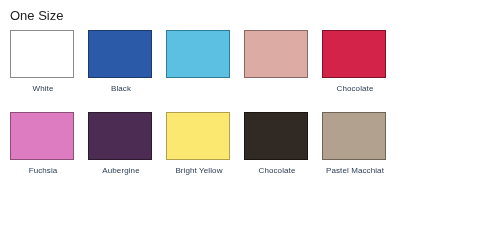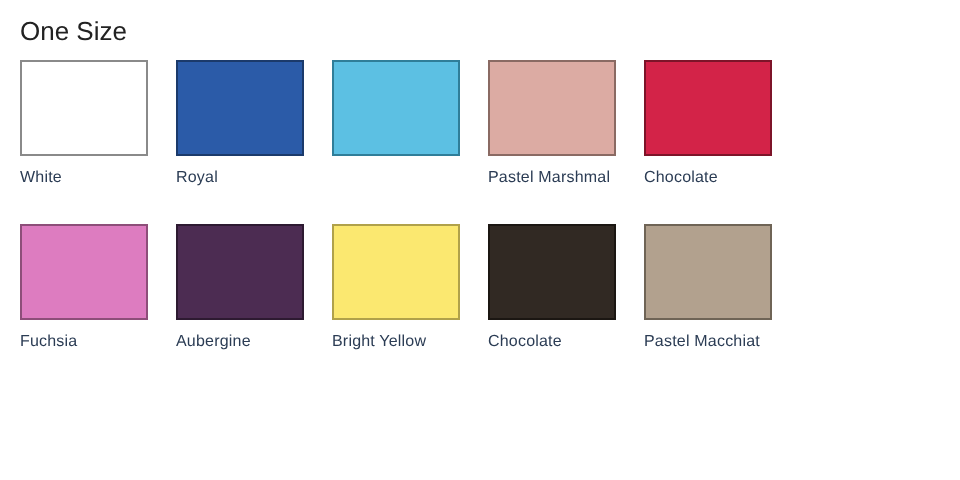--- a/index.html
+++ b/index.html
@@ -14,20 +14,21 @@
     overflow: hidden;
     font-family: "Liberation Sans", sans-serif;
     -webkit-font-smoothing: antialiased;
   }
   #swatch-panel {
     position: relative;
     width: 480px;
     height: 183px;
     box-sizing: border-box;
     padding: 0;
+    text-align: center;
   }
   #panel-title {
     position: absolute;
     left: 10px;
     top: 8px;
     font-size: 13px;
     line-height: 16px;
     color: #222222;
     font-weight: 400;
     white-space: nowrap;
@@ -77,28 +78,27 @@
 
   <div id="panel-title">One Size</div>
 
   <div id="swatch-grid">
       <div class="swatch-cell">
         <span class="swatch-chip" style="background: rgb(255, 255, 255); border-color: rgb(138, 138, 138);"></span>
         <span class="swatch-label">White</span>
       </div>
       <div class="swatch-cell">
         <span class="swatch-chip" style="background: rgb(43, 91, 168); border-color: rgb(27, 58, 107);"></span>
-        <span class="swatch-label">Royal</span>
+        <span class="swatch-label">Black</span>
       </div>
       <div class="swatch-cell">
         <span class="swatch-chip" style="background: rgb(92, 192, 227); border-color: rgb(47, 126, 153);"></span>
       </div>
       <div class="swatch-cell">
         <span class="swatch-chip" style="background: rgb(220, 171, 163); border-color: rgb(138, 106, 99);"></span>
-        <span class="swatch-label">Pastel Marshmal</span>
       </div>
       <div class="swatch-cell">
         <span class="swatch-chip" style="background: rgb(211, 35, 72); border-color: rgb(125, 20, 41);"></span>
         <span class="swatch-label">Chocolate</span>
       </div>
       <div class="row-gap"></div>
       <div class="swatch-cell">
         <span class="swatch-chip" style="background: rgb(221, 124, 192); border-color: rgb(141, 78, 121);"></span>
         <span class="swatch-label">Fuchsia</span>
       </div>

